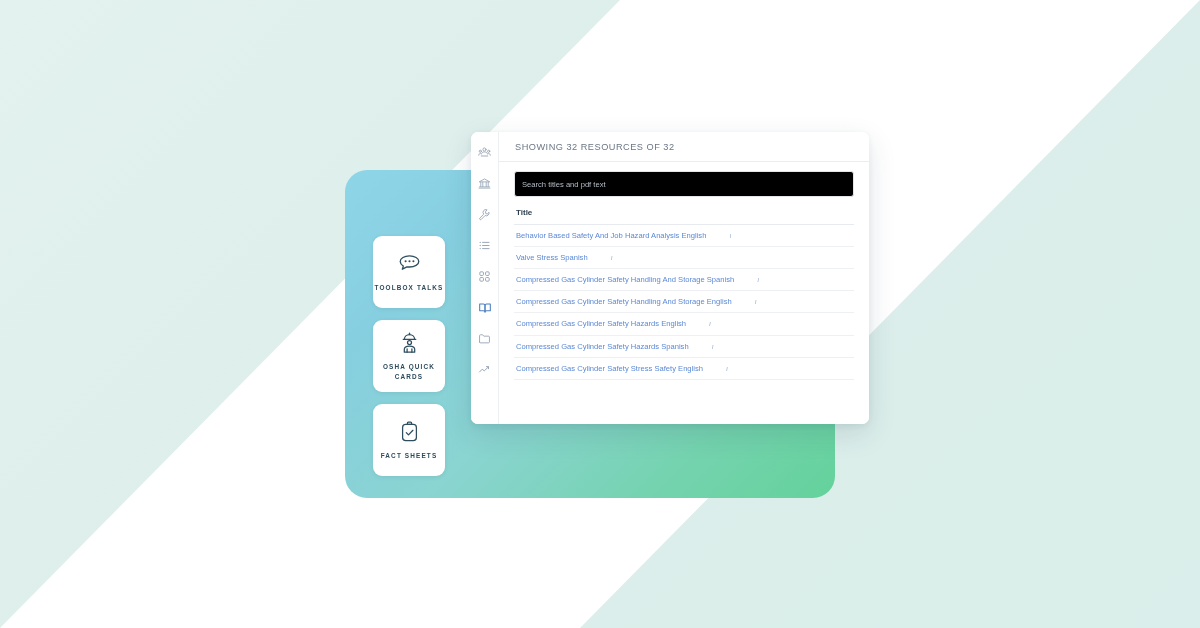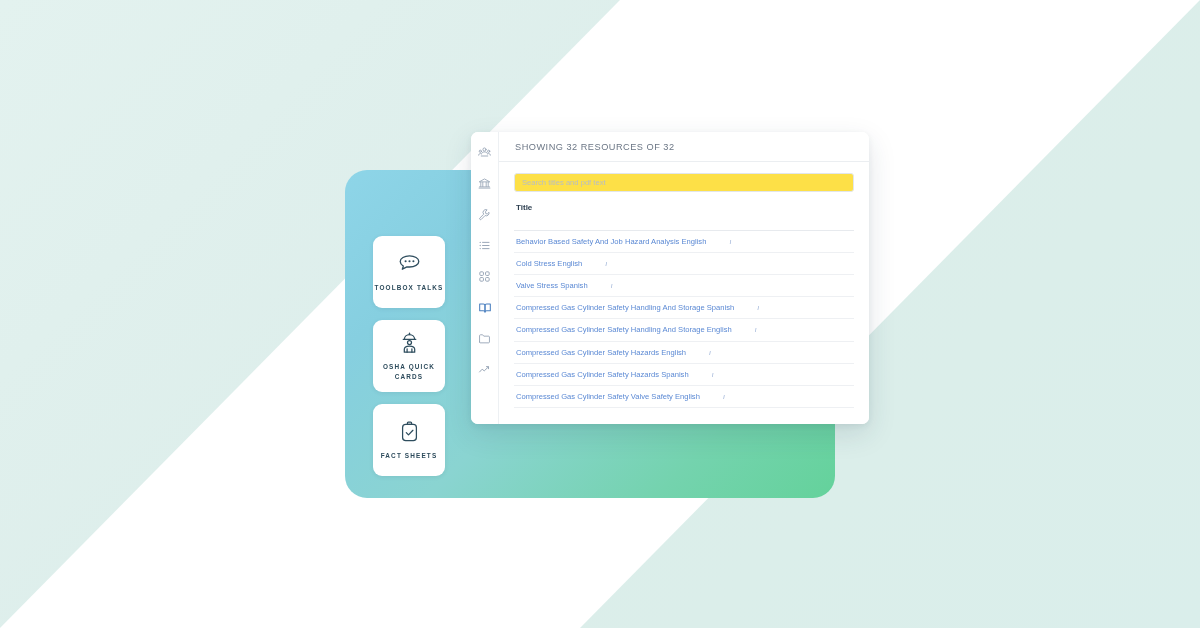--- a/index.html
+++ b/index.html
@@ -69,31 +69,31 @@
   .content{flex:1;min-width:0;display:flex;flex-direction:column;background:#ffffff;}
   .content-header{
     height:29px;flex:0 0 29px;display:flex;align-items:center;
     padding:0 0 0 16px;border-bottom:1px solid #ebeef1;
   }
   .content-header .count-text{
     font-size:9.2px;color:#6b7685;letter-spacing:.5px;text-align:right;
   }
   .search-wrap{padding:9px 15px 7px 15px;}
   .search-input{
-    width:100%;box-sizing:border-box;height:19px;
-    border:1px solid #e2e6ea;border-radius:3px;background:#fde047;
+    width:100%;box-sizing:border-box;height:26px;
+    border:1px solid #e2e6ea;border-radius:3px;background:#000000;
     font-size:7.6px;color:#5e6a78;padding:0 7px;
     font-family:"Liberation Sans", sans-serif;outline:none;
   }
   .search-input::placeholder{color:#b6bdc6;}
 
   .table{padding:0 15px 0 15px;flex:1;overflow:hidden;}
   .table-head{
     font-size:8px;font-weight:700;color:#2c3e4f;
-    padding:4px 0 18px 2px;border-bottom:1px solid #e7eaee;
+    padding:4px 0 7px 2px;border-bottom:1px solid #e7eaee;
   }
   .row{
     border-bottom:1px solid #eef0f3;
     padding:6px 0 6px 2px;
     display:flex;align-items:baseline;gap:23px;
   }
   .row-title{
     font-size:7.6px;color:#5b89d4;line-height:1.2;white-space:nowrap;
   }
   .row-mark{
@@ -245,44 +245,40 @@
     </div>
 
     <div class="table">
       <div class="table-head">Title</div>
 
       <div class="row">
         <span class="row-title">Behavior Based Safety And Job Hazard Analysis English</span>
         <span class="row-mark">ı</span>
       </div>
       <div class="row">
-        <span class="row-title">Cold Stress English</span>
-        <span class="row-mark">ı</span>
-      </div>
-      <div class="row">
         <span class="row-title">Valve Stress Spanish</span>
         <span class="row-mark">ı</span>
       </div>
       <div class="row">
         <span class="row-title">Compressed Gas Cylinder Safety Handling And Storage Spanish</span>
         <span class="row-mark">ı</span>
       </div>
       <div class="row">
         <span class="row-title">Compressed Gas Cylinder Safety Handling And Storage English</span>
         <span class="row-mark">ı</span>
       </div>
       <div class="row">
         <span class="row-title">Compressed Gas Cylinder Safety Hazards English</span>
         <span class="row-mark">ı</span>
       </div>
       <div class="row">
         <span class="row-title">Compressed Gas Cylinder Safety Hazards Spanish</span>
         <span class="row-mark">ı</span>
       </div>
       <div class="row">
-        <span class="row-title">Compressed Gas Cylinder Safety Valve Safety English</span>
+        <span class="row-title">Compressed Gas Cylinder Safety Stress Safety English</span>
         <span class="row-mark">ı</span>
       </div>
 
     </div>
   </div>
 
 </div>
 
 </body></html>

